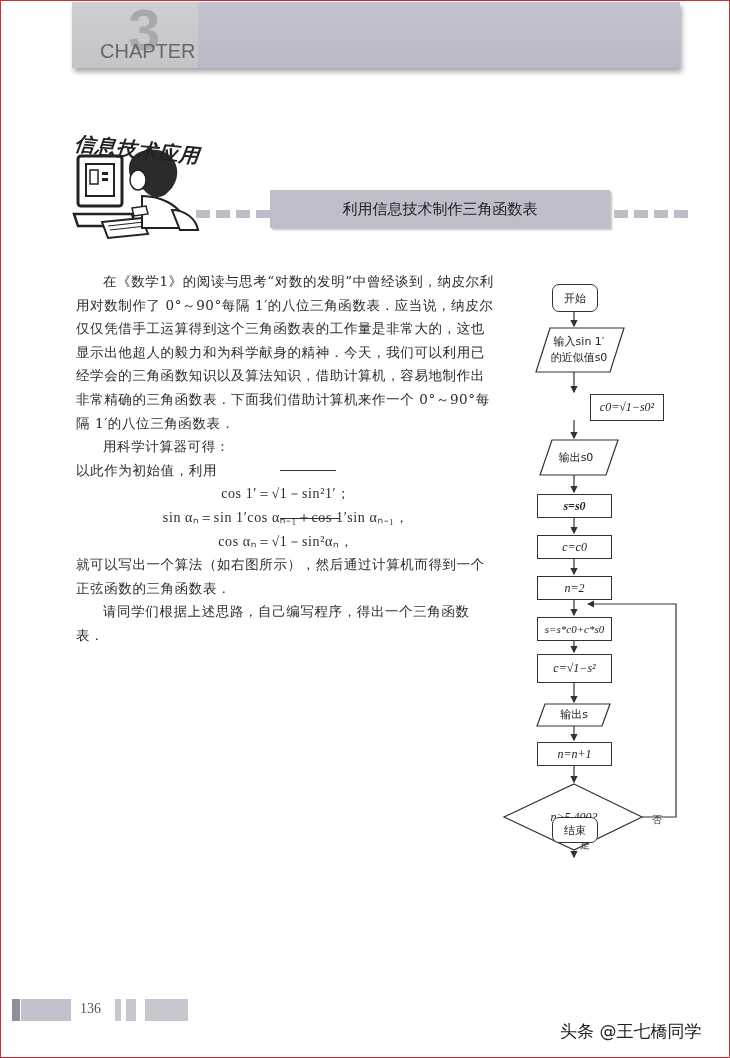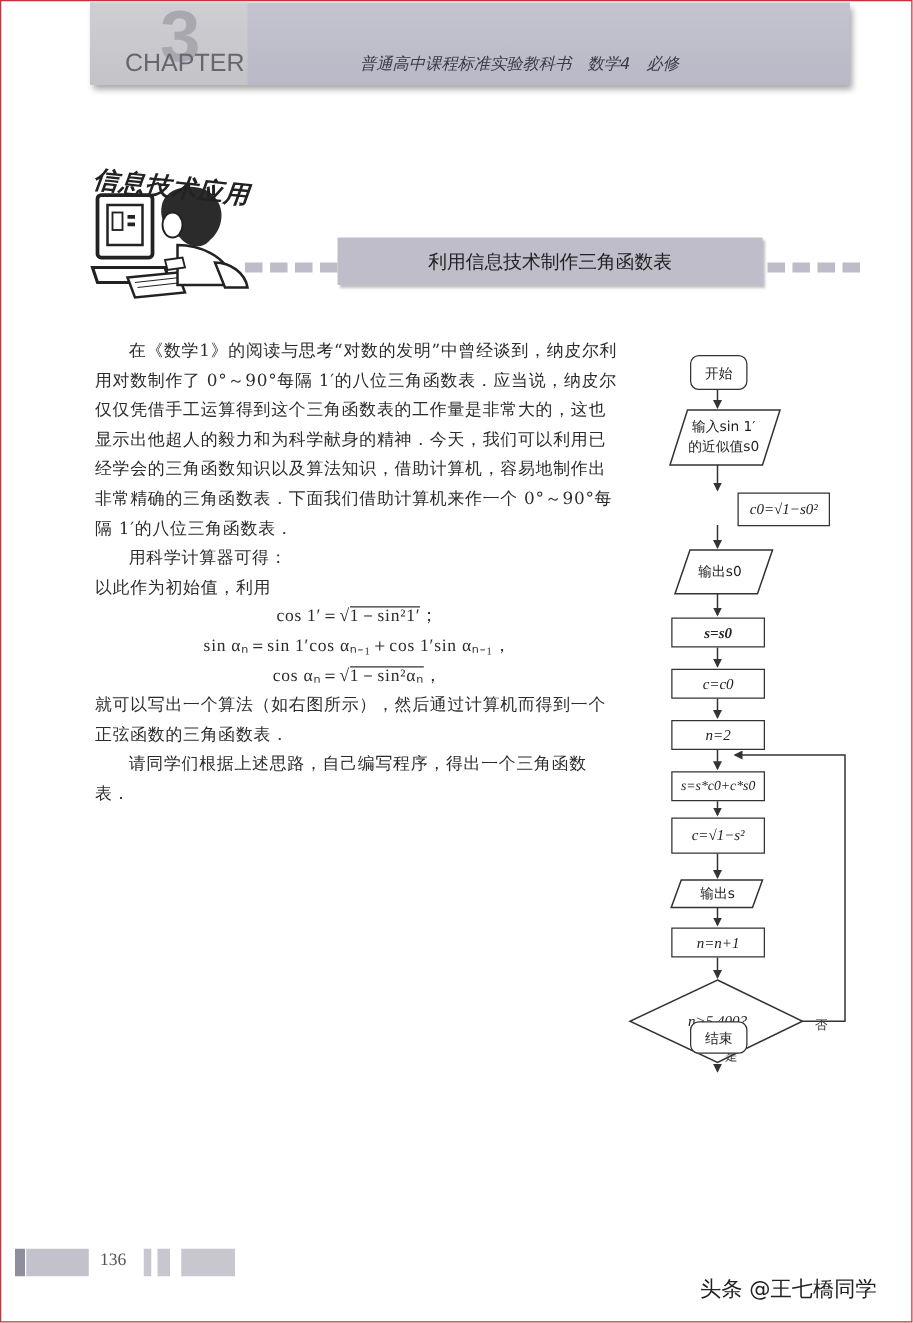--- a/index.html
+++ b/index.html
@@ -53,21 +53,21 @@
     font-family: "DejaVu Sans", sans-serif; font-size: 15px; color: #222;
   }
   
   .body-text {
     position: absolute; left: 76px; top: 270px; width: 420px;
     font-size: 13.5px; line-height: 23.6px; letter-spacing: 0.6px; color: #2c2c2c;
   }
   .body-text p { margin: 0; }
   .indent { text-indent: 27px; }
   .formula { text-align: center; font-family: "Liberation Serif", serif; font-size: 14px; }
-  .sqrt { border-top: 1px solid #333; padding-top: 0px; }
+  .sqrt { border-top: 1px solid #333; padding-top: 15px; }
   
   .flow { position: absolute; left: 0; top: 0; width: 730px; height: 1058px; pointer-events: none; }
   .node {
     position: absolute; font-family: "Liberation Serif", serif; font-size: 12px;
     color: #222; display: flex; align-items: center; justify-content: center; text-align: center;
     pointer-events: auto;
   }
   .rect { border: 1px solid #333; background: #fff; }
   .term { border: 1px solid #333; border-radius: 7px; background: #fff; font-family: "DejaVu Sans", sans-serif; font-size: 11px; }
   .io-label { font-family: "DejaVu Sans", sans-serif; font-size: 11px; line-height: 16px; }
@@ -87,21 +87,20 @@
 </head>
 <body>
 
 <div class="frame"></div>
 
 <div class="header">
   <div class="chapter-block">
     <span class="big-num">3</span>
     <span class="chapter-word">CHAPTER</span>
   </div>
-  <span class="book-title">普通高中课程标准实验教科书　数学4　必修</span>
 </div>
 
 <svg class="logo" viewBox="0 0 160 118">
 
   <rect x="6" y="34" width="44" height="50" rx="3" fill="#fff" stroke="#222" stroke-width="3"></rect>
   <rect x="14" y="42" width="28" height="32" fill="#fff" stroke="#222" stroke-width="2"></rect>
   <rect x="18" y="48" width="8" height="14" fill="none" stroke="#222" stroke-width="1.5"></rect>
   <rect x="30" y="50" width="6" height="3" fill="#222"></rect>
   <rect x="30" y="56" width="6" height="3" fill="#222"></rect>
 

